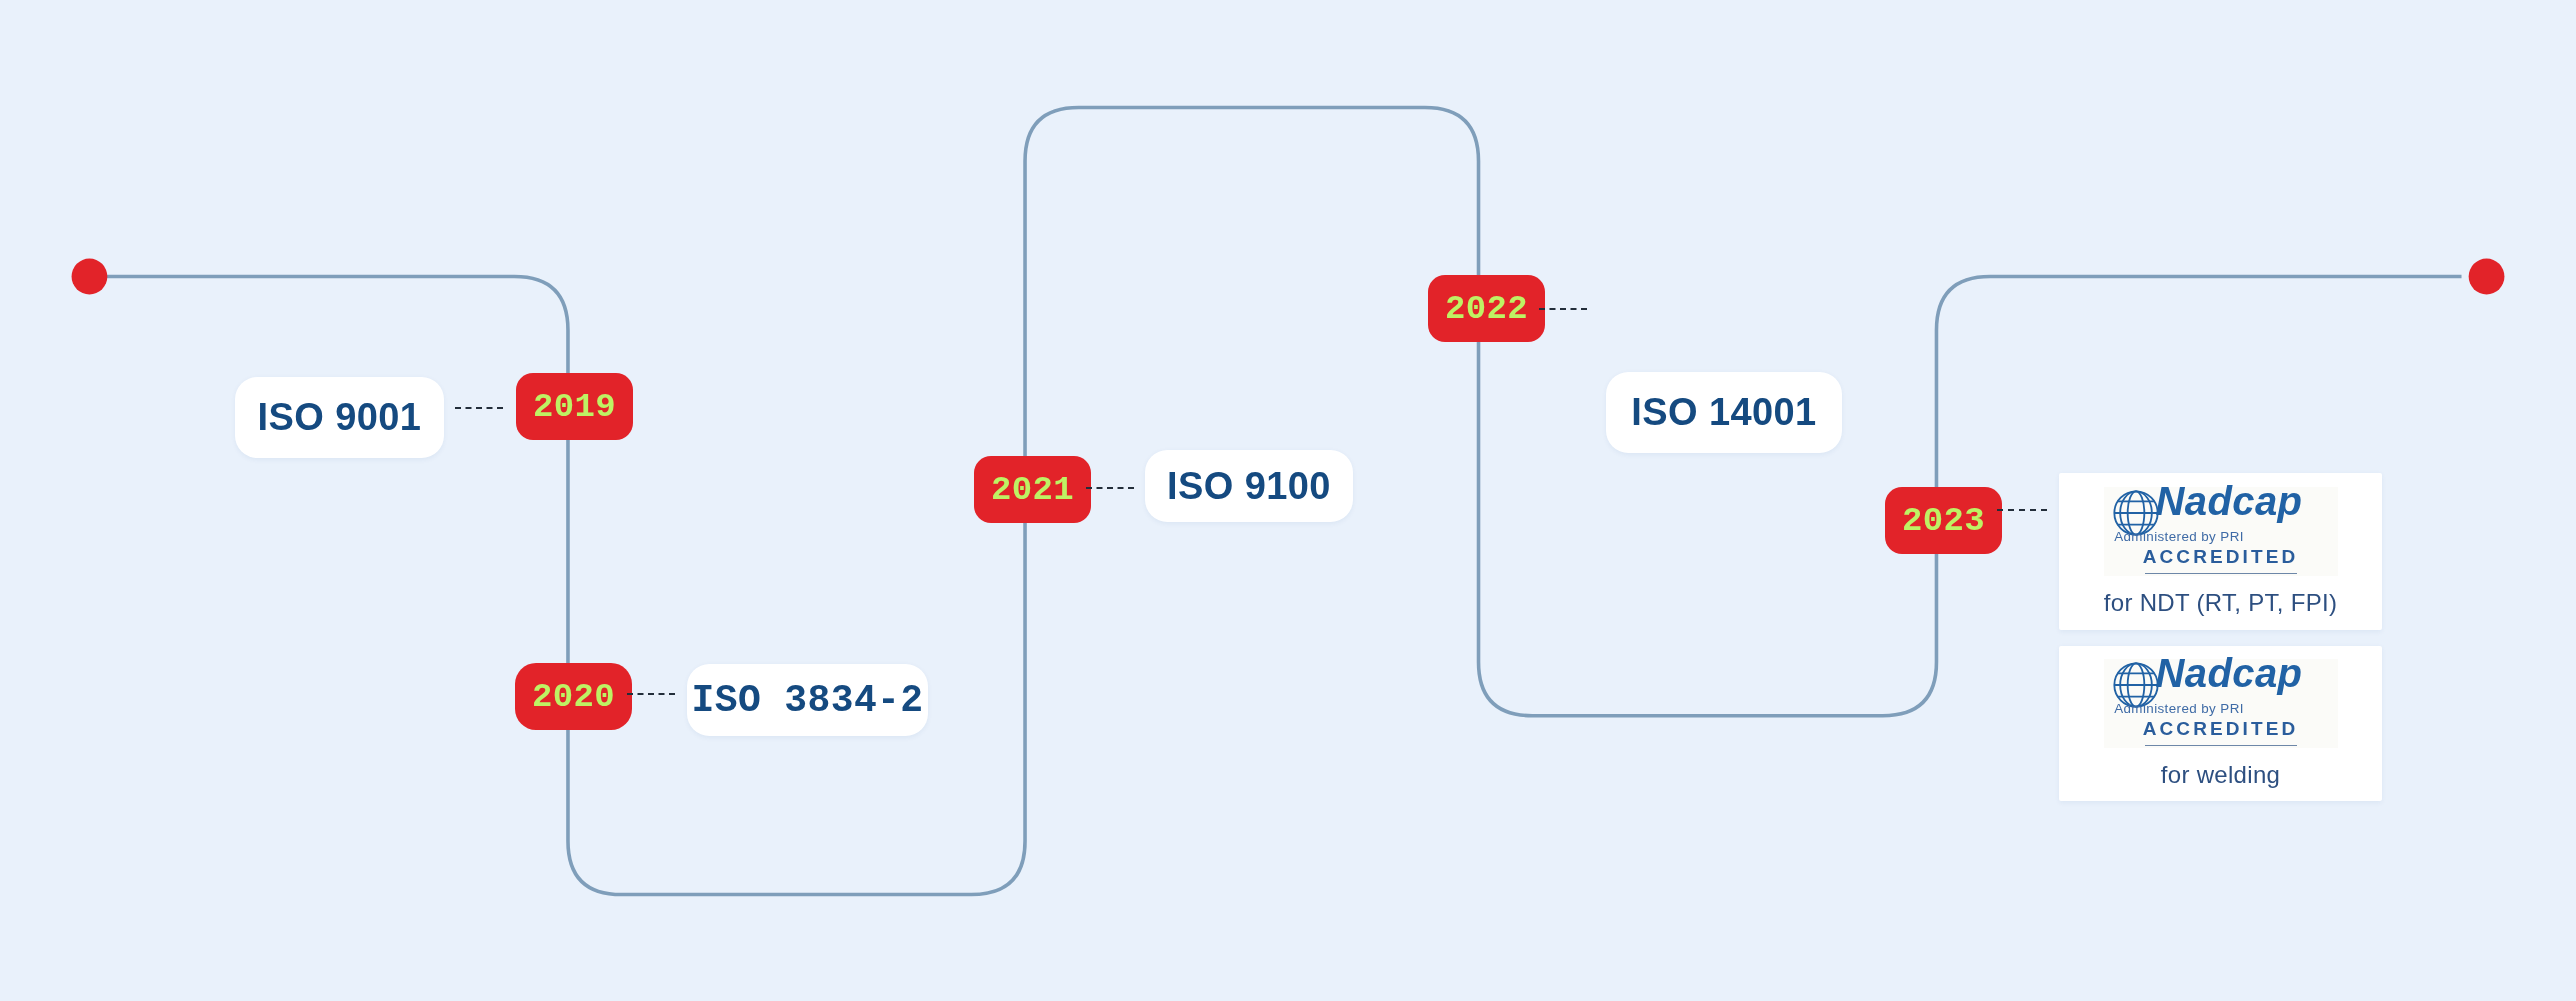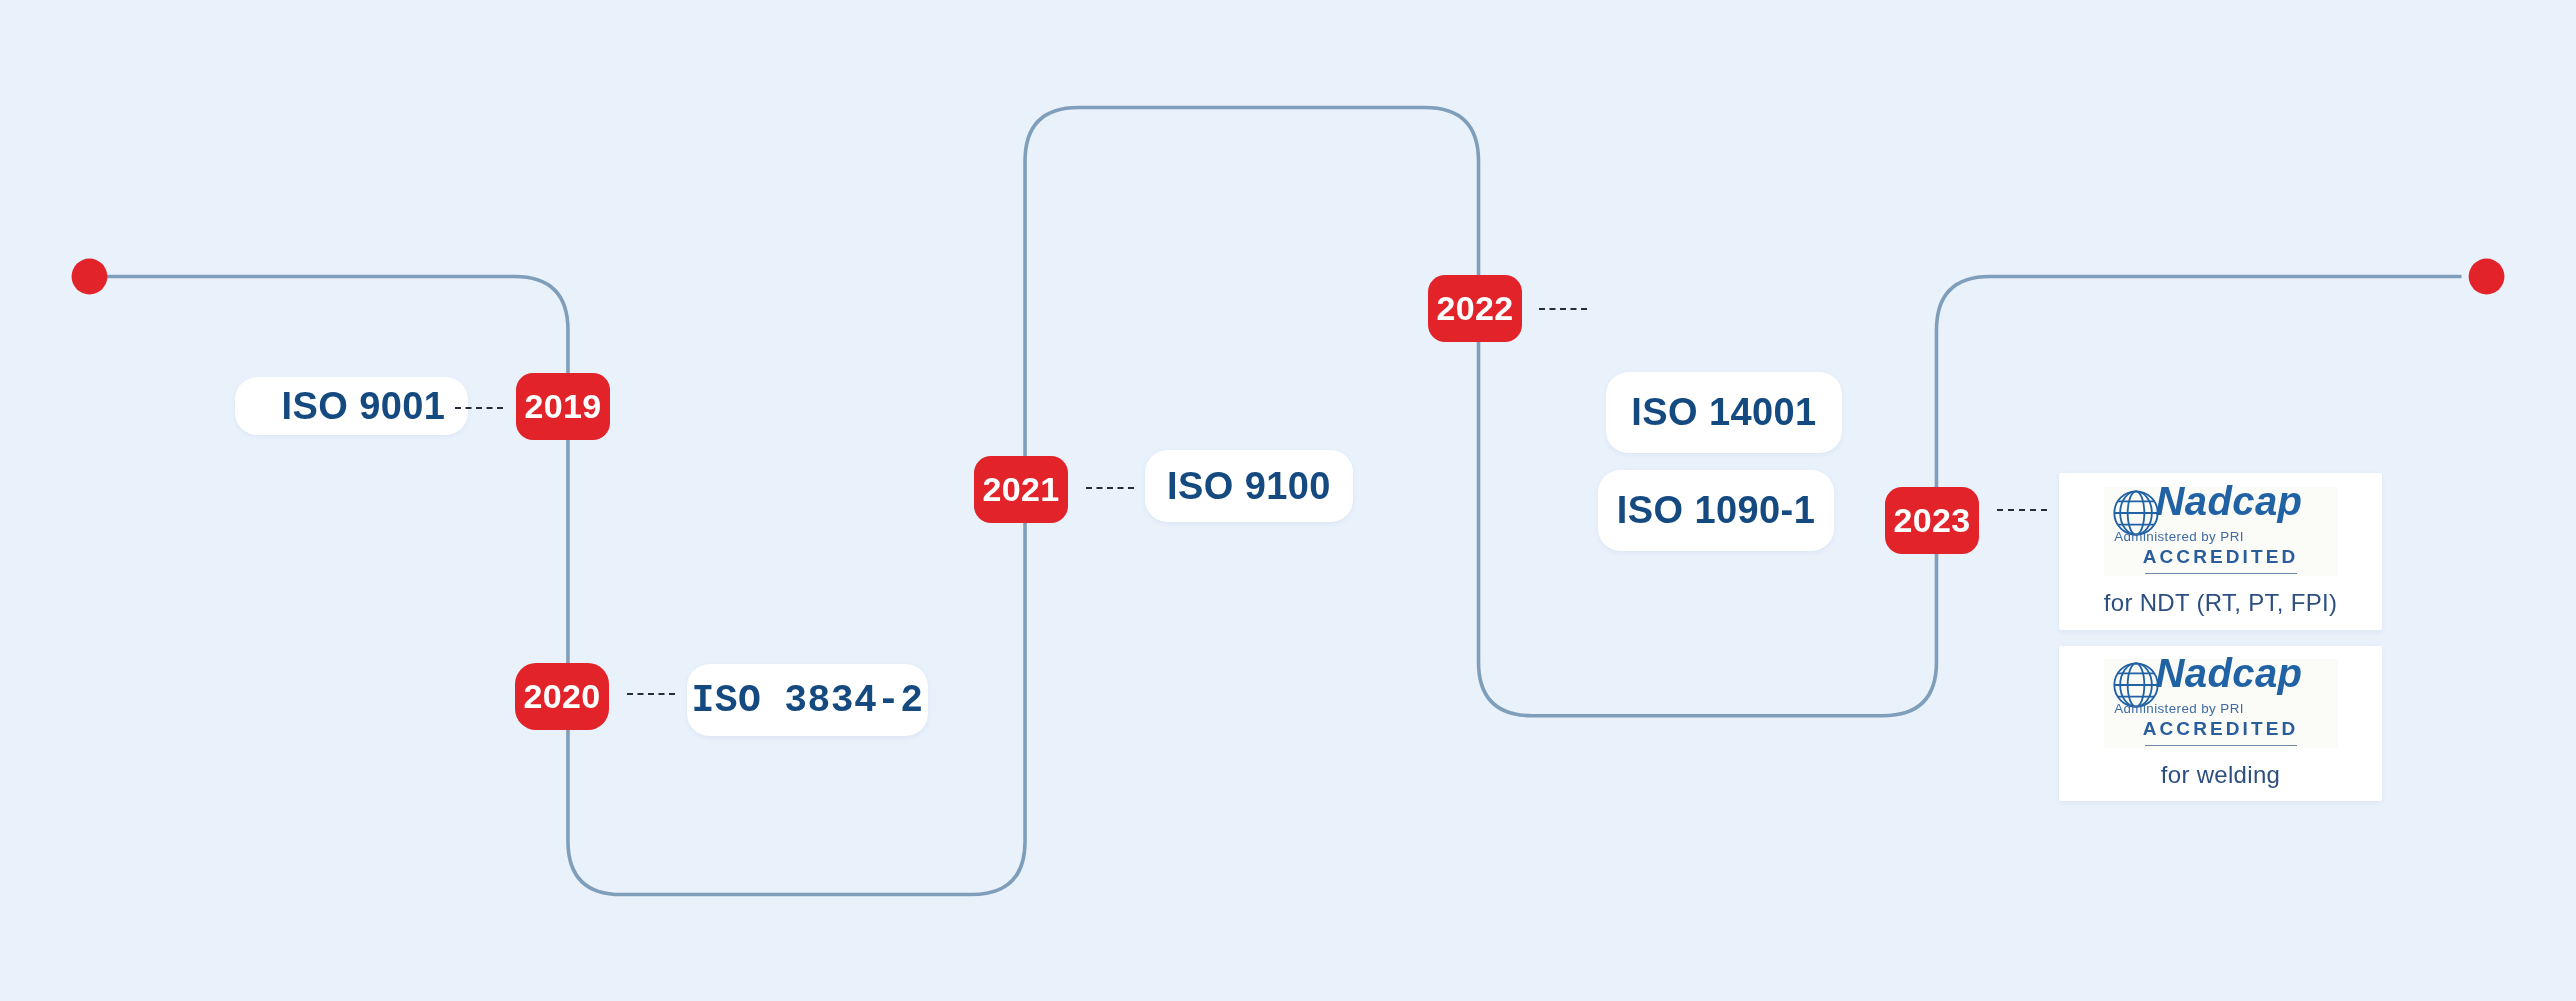--- a/index.html
+++ b/index.html
@@ -17,23 +17,23 @@
   }
   html,body{margin:0;padding:0;}
   body{background:var(--bg);font-family:"Liberation Sans",sans-serif;}
   .canvas{position:relative;width:2576px;height:1002px;background:var(--bg);overflow:hidden;}
 
   .timeline-svg{position:absolute;left:0;top:0;}
   .timeline-path{fill:none;stroke:var(--line);stroke-width:4;}
   .end-dot{fill:var(--red);}
 
   .badge{
-    position:absolute;width:94px;height:67px;background:var(--red);
+    position:absolute;width:117px;height:67px;background:var(--red);
     border-radius:17px;display:flex;align-items:center;justify-content:center;
-    color:#ffffff;font-size:34px;font-weight:700;letter-spacing:0.4px;
+    color:#bef264;font-size:34px;font-weight:700;letter-spacing:0.4px;font-family:Liberation Mono, monospace;
   }
   .iso-card{
     position:absolute;background:var(--card-bg);border-radius:22.4px;
     display:flex;align-items:center;justify-content:center;
     color:var(--navy);font-size:38px;font-weight:600;letter-spacing:0.4px;
     box-shadow:0 1.8px 5.4px rgba(21,74,128,0.06);
   }
   .connector{position:absolute;border-top:2.7px dashed var(--dash);}
 
   .nad-card{
@@ -60,36 +60,35 @@
 <body>
 
 <div class="canvas">
 
   <svg class="timeline-svg" width="2576" height="1002" viewBox="0 0 2880 1120">
     <path class="timeline-path" d="M 100 309 H 575 Q 635 309 635 369 V 940 Q 635 1000 695 1000 H 1086 Q 1146 1000 1146 940 V 180 Q 1146 120 1206 120 H 1593 Q 1653 120 1653 180 V 740 Q 1653 800 1713 800 H 2105 Q 2165 800 2165 740 V 369 Q 2165 309 2225 309 H 2752"></path>
     <circle class="end-dot" cx="100" cy="309" r="20"></circle>
     <circle class="end-dot" cx="2780" cy="309" r="20"></circle>
   </svg>
 
-  <div class="iso-card" style="left:235px;top:377px;width:209px;height:58px;padding-left:24px;">ISO 9001</div>
+  <div class="iso-card" style="left:235px;top:377px;width:209px;height:81px;">ISO 9001</div>
   <div class="connector" style="left:455px;top:407px;width:48px;"></div>
   <div class="badge" style="left:516px;top:373px;">2019</div>
 
   <div class="badge" style="left:515px;top:663px;border-radius:21px;">2020</div>
   <div class="connector" style="left:627px;top:693px;width:48px;"></div>
   <div class="iso-card" style="left:687px;top:664px;width:241px;height:72px;font-family:Liberation Mono, monospace;">ISO 3834-2</div>
 
   <div class="badge" style="left:974px;top:456px;">2021</div>
   <div class="connector" style="left:1086px;top:487px;width:48px;"></div>
   <div class="iso-card" style="left:1145px;top:450px;width:208px;height:72px;">ISO 9100</div>
 
   <div class="badge" style="left:1428px;top:275px;">2022</div>
   <div class="connector" style="left:1539px;top:308px;width:48px;"></div>
   <div class="iso-card" style="left:1598px;top:372px;width:236px;height:81px;margin-left:8px;">ISO 14001</div>
-  <div class="iso-card" style="left:1598px;top:470px;width:236px;height:81px;">ISO 1090-1</div>
 
   <div class="badge" style="left:1885px;top:479px;margin-top:8px;">2023</div>
   <div class="connector" style="left:1997px;top:509px;width:50px;"></div>
 
   <div class="nad-card" style="left:2059px;top:473px;width:323px;height:157px;">
     <div class="logo-bg">
       <svg class="globe" width="50" height="50" viewBox="0 0 60 60" fill="none" stroke="#2162a5" stroke-width="2.2">
         <circle cx="30" cy="30" r="26"></circle>
         <ellipse cx="30" cy="30" rx="10" ry="26"></ellipse>
         <ellipse cx="30" cy="30" rx="19" ry="26"></ellipse>

